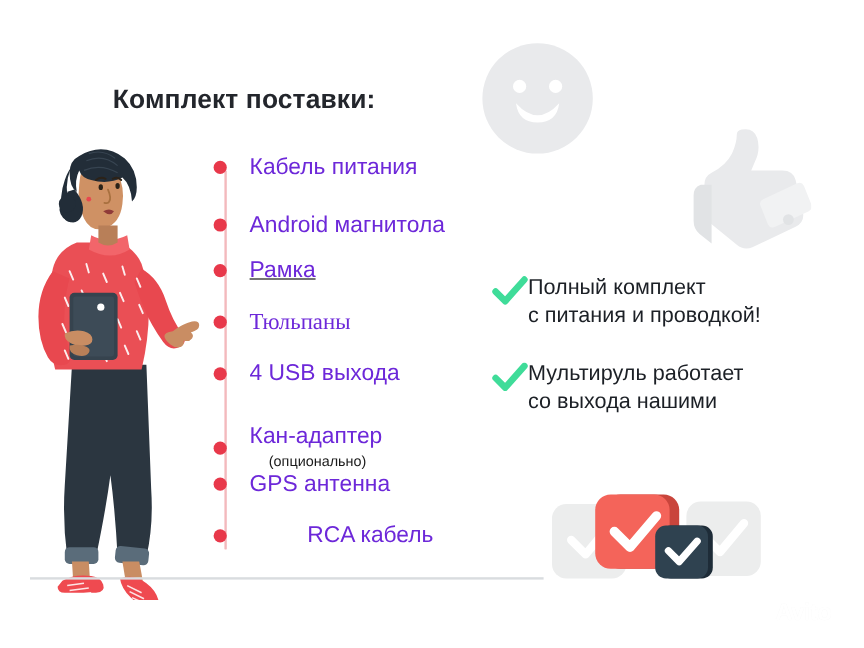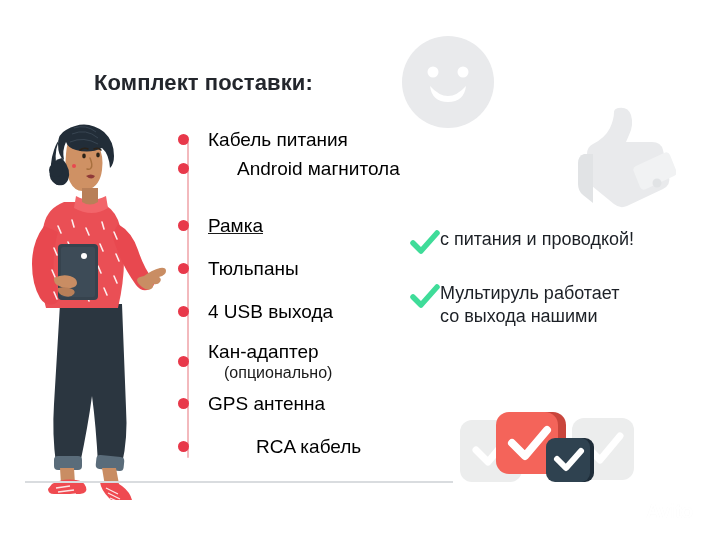--- a/index.html
+++ b/index.html
@@ -32,24 +32,24 @@
     position:absolute;left:9px;top:14px;width:2px;height:316px;
     background:#f3b9bd;border-radius:1px;
   }
   .tl-item{position:absolute;left:0;display:flex;align-items:flex-start;}
   .dot{
     width:11px;height:11px;border-radius:50%;
     background:#e8384a;flex:0 0 11px;margin-top:6px;
   }
   .tl-text{margin-left:19px;}
   .tl-label{
-    font-size:19px;line-height:23px;font-weight:400;color:#000000;white-space:nowrap;
+    font-size:19px;line-height:23px;font-weight:400;color:#6d28d9;white-space:nowrap;
   }
   .tl-sub{
-    font-size:16px;line-height:17px;color:#1a1a1a;
+    font-size:12px;line-height:17px;color:#1a1a1a;
     margin-left:16px;margin-top:1px;white-space:nowrap;
   }
 
   
   .checks{position:absolute;left:410px;top:228px;width:280px;}
   .check-row{display:flex;align-items:flex-start;margin-bottom:14px;}
   .check-ico{flex:0 0 30px;width:30px;height:26px;margin-top:2px;}
   .check-text{
     font-size:18px;line-height:23px;color:#1c2026;font-weight:400;white-space:nowrap;
   }
@@ -105,49 +105,49 @@
   <div class="timeline">
     <div class="tl-line"></div>
 
     <div class="tl-item" style="top:0px;">
       <span class="dot"></span>
       <span class="tl-text">
         <span class="tl-label">Кабель питания</span>
       </span>
     </div>
 
-    <div class="tl-item" style="top:29px;gap:29px;">
+    <div class="tl-item" style="top:48px;">
       <span class="dot"></span>
       <span class="tl-text">
         <span class="tl-label">Android магнитола</span>
       </span>
     </div>
 
     <div class="tl-item" style="top:86px;text-decoration:underline;">
       <span class="dot"></span>
       <span class="tl-text">
         <span class="tl-label">Рамка</span>
       </span>
     </div>
 
-    <div class="tl-item" style="top:129px;">
+    <div class="tl-item" style="top:129px;font-family:Liberation Serif, serif;">
       <span class="dot"></span>
       <span class="tl-text">
         <span class="tl-label">Тюльпаны</span>
       </span>
     </div>
 
     <div class="tl-item" style="top:172px;">
       <span class="dot"></span>
       <span class="tl-text">
         <span class="tl-label">4 USB выхода</span>
       </span>
     </div>
 
-    <div class="tl-item" style="top:212px;">
+    <div class="tl-item" style="top:224px;">
       <span class="dot" style="margin-top:16px;"></span>
       <span class="tl-text">
         <span class="tl-label">Кан-адаптер</span>
         <div class="tl-sub">(опционально)</div>
       </span>
     </div>
 
     <div class="tl-item" style="top:264px;justify-content:center;">
       <span class="dot"></span>
       <span class="tl-text">
@@ -165,20 +165,21 @@
 
   <div class="checks">
 
     <div class="check-row">
       <span class="check-ico">
         <svg viewBox="0 0 30 26" width="30" height="26">
           <path d="M3 13 L11 21 L27 3" stroke="#3fdc99" stroke-width="5.5" fill="none" stroke-linecap="round" stroke-linejoin="round"></path>
         </svg>
       </span>
       <span class="check-text">
+        <div>Полный комплект</div>
         <div>с питания и проводкой!</div>
       </span>
     </div>
 
     <div class="check-row" style="margin-top:26px;">
       <span class="check-ico">
         <svg viewBox="0 0 30 26" width="30" height="26">
           <path d="M3 13 L11 21 L27 3" stroke="#3fdc99" stroke-width="5.5" fill="none" stroke-linecap="round" stroke-linejoin="round"></path>
         </svg>
       </span>

